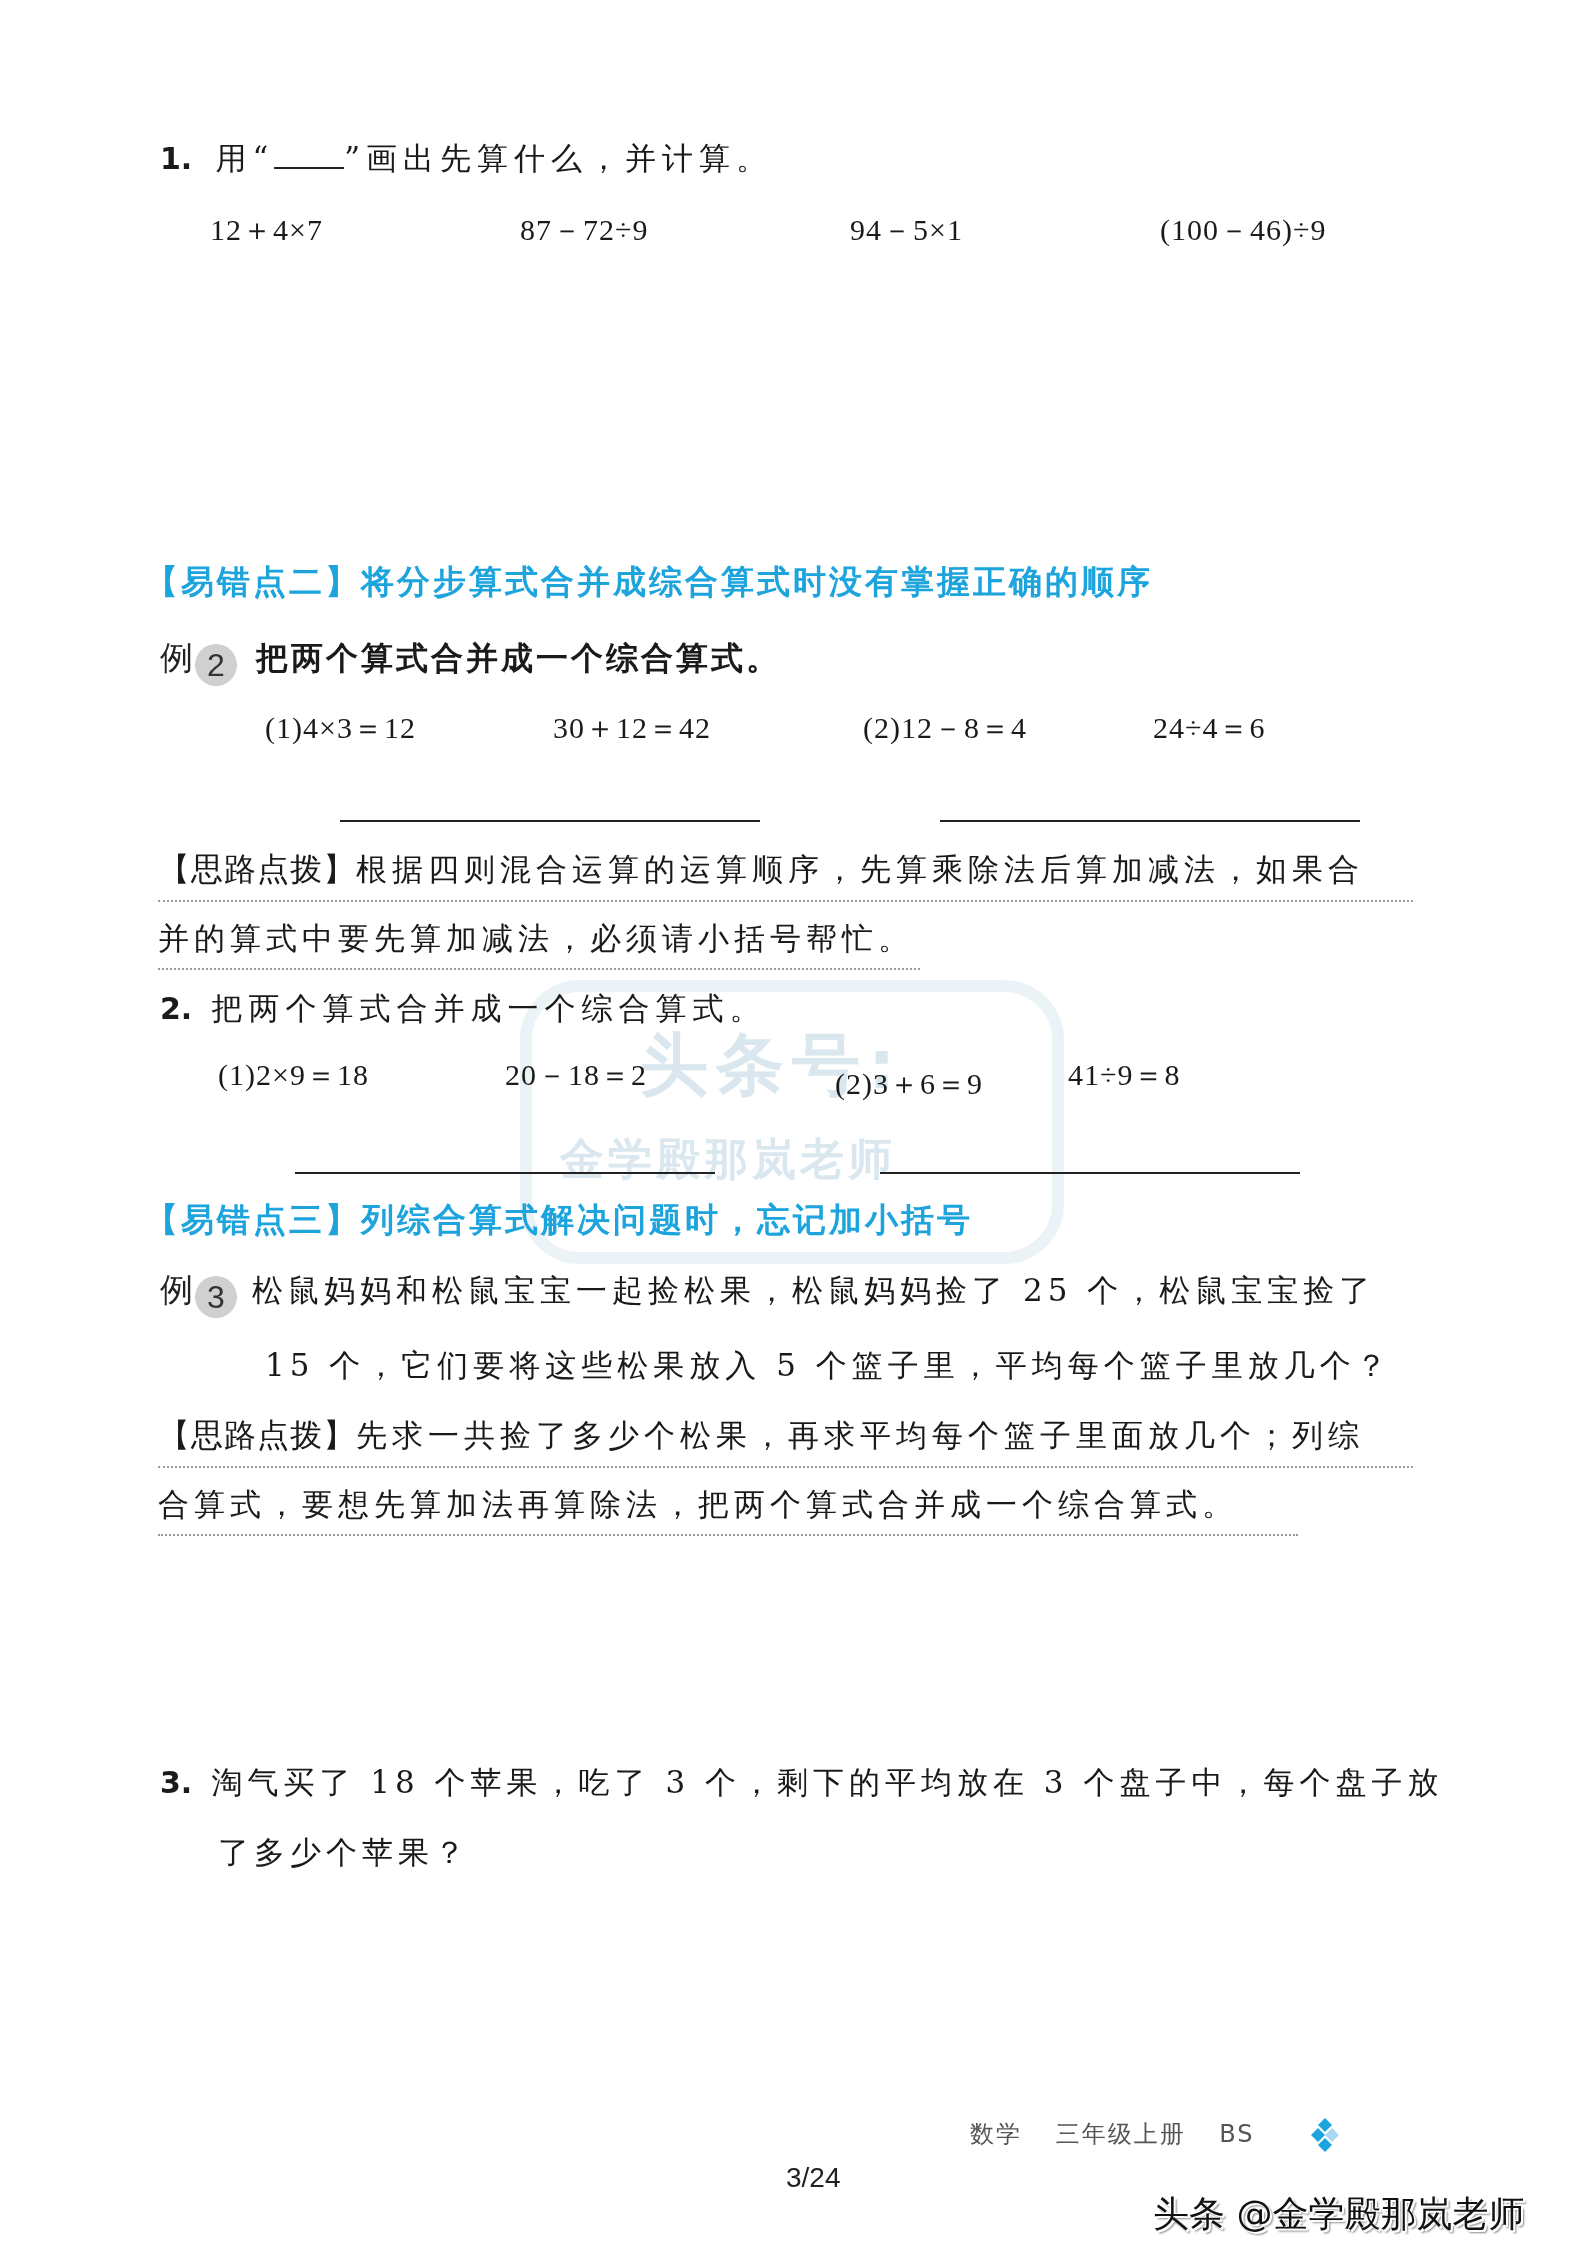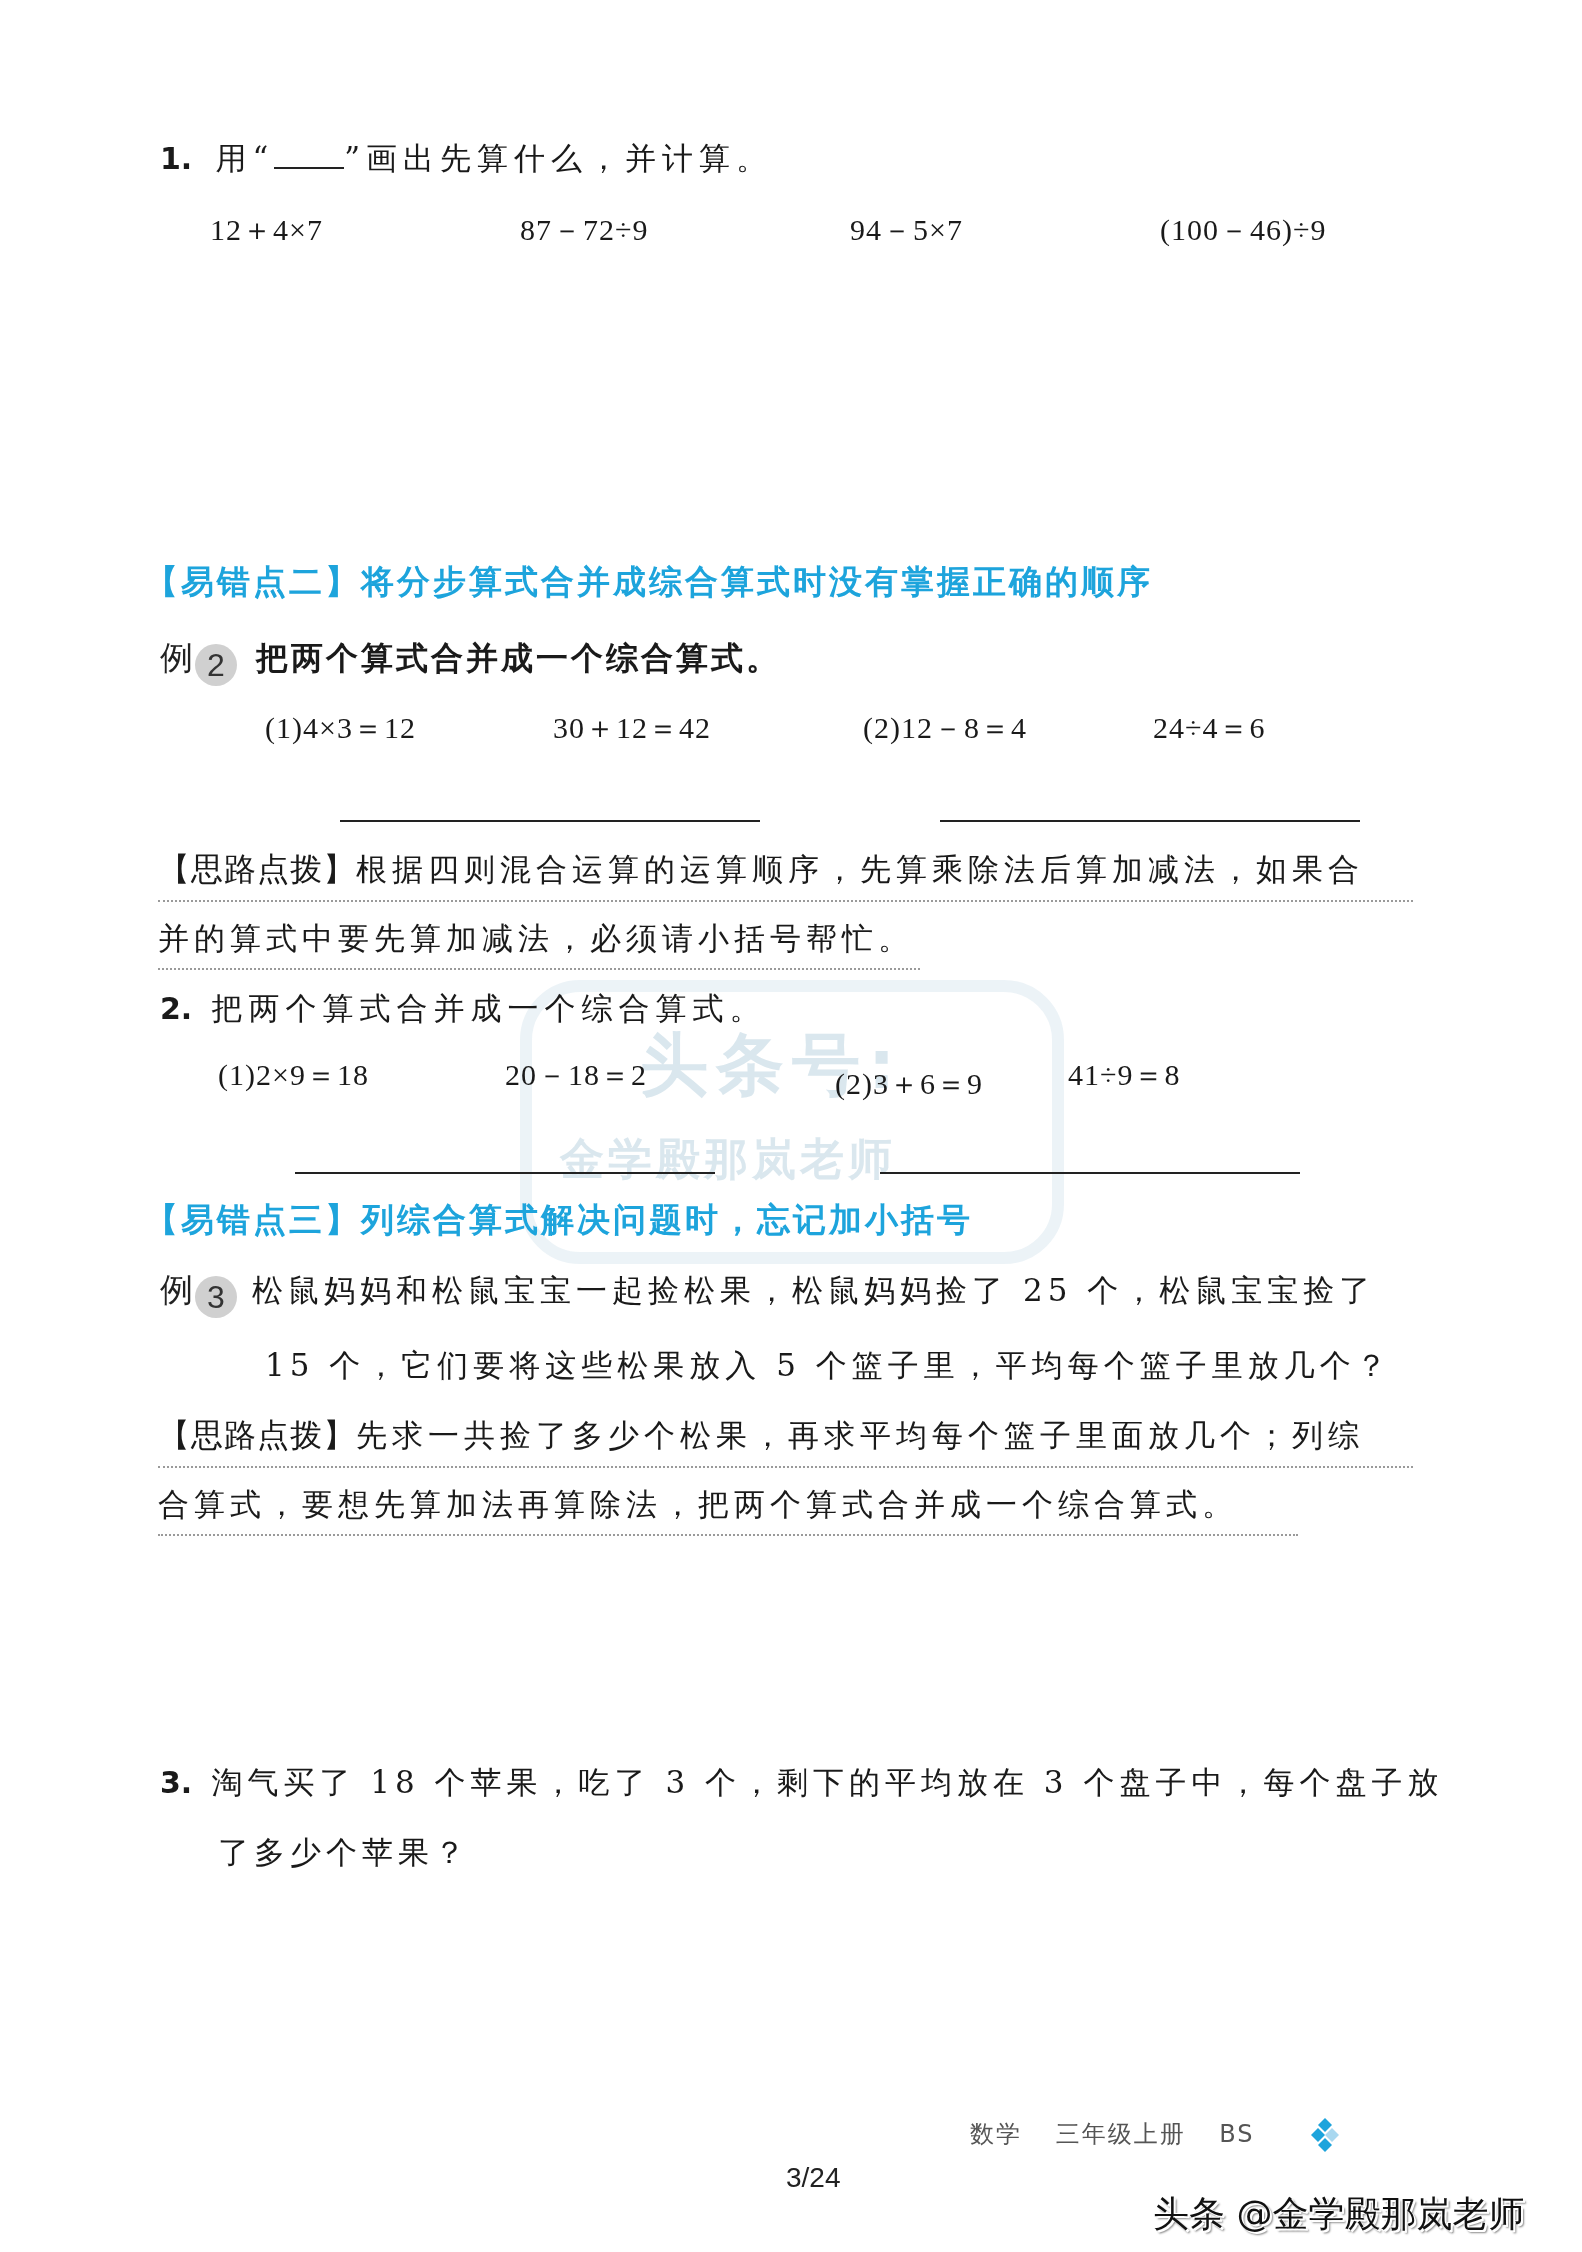--- a/index.html
+++ b/index.html
@@ -35,21 +35,21 @@
 <div class="abs watermark" style="left:560px; top:1130px; font-size:44px; letter-spacing:4px;">金学殿那岚老师</div>
 
 <div class="abs" style="left:160px; top:138px;">
   <span class="qnum">1.</span>
   <span class="qtext" style="margin-left:18px;">
     <span>用“</span><span class="blank"></span><span>”画出先算什么，并计算。</span>
   </span>
 </div>
 <div class="abs math" style="left:210px; top:210px;">12＋4×7</div>
 <div class="abs math" style="left:520px; top:210px;">87－72÷9</div>
-<div class="abs math" style="left:850px; top:210px;">94－5×7</div>
+<div class="abs math" style="left:850px; top:210px;">94－5×1</div>
 <div class="abs math" style="left:1160px; top:210px;">(100－46)÷9</div>
 
 <div class="abs heading" style="left:145px; top:560px;">【易错点二】将分步算式合并成综合算式时没有掌握正确的顺序</div>
 
 <div class="abs" style="left:160px; top:636px;">
   <span class="ex-label">例</span><span class="ex-circle">2</span>
   <span class="ex-title" style="margin-left:14px;">把两个算式合并成一个综合算式。</span>
 </div>
 <div class="abs math" style="left:265px; top:708px;">(1)4×3＝12</div>
 <div class="abs math" style="left:553px; top:708px;">30＋12＝42</div>

